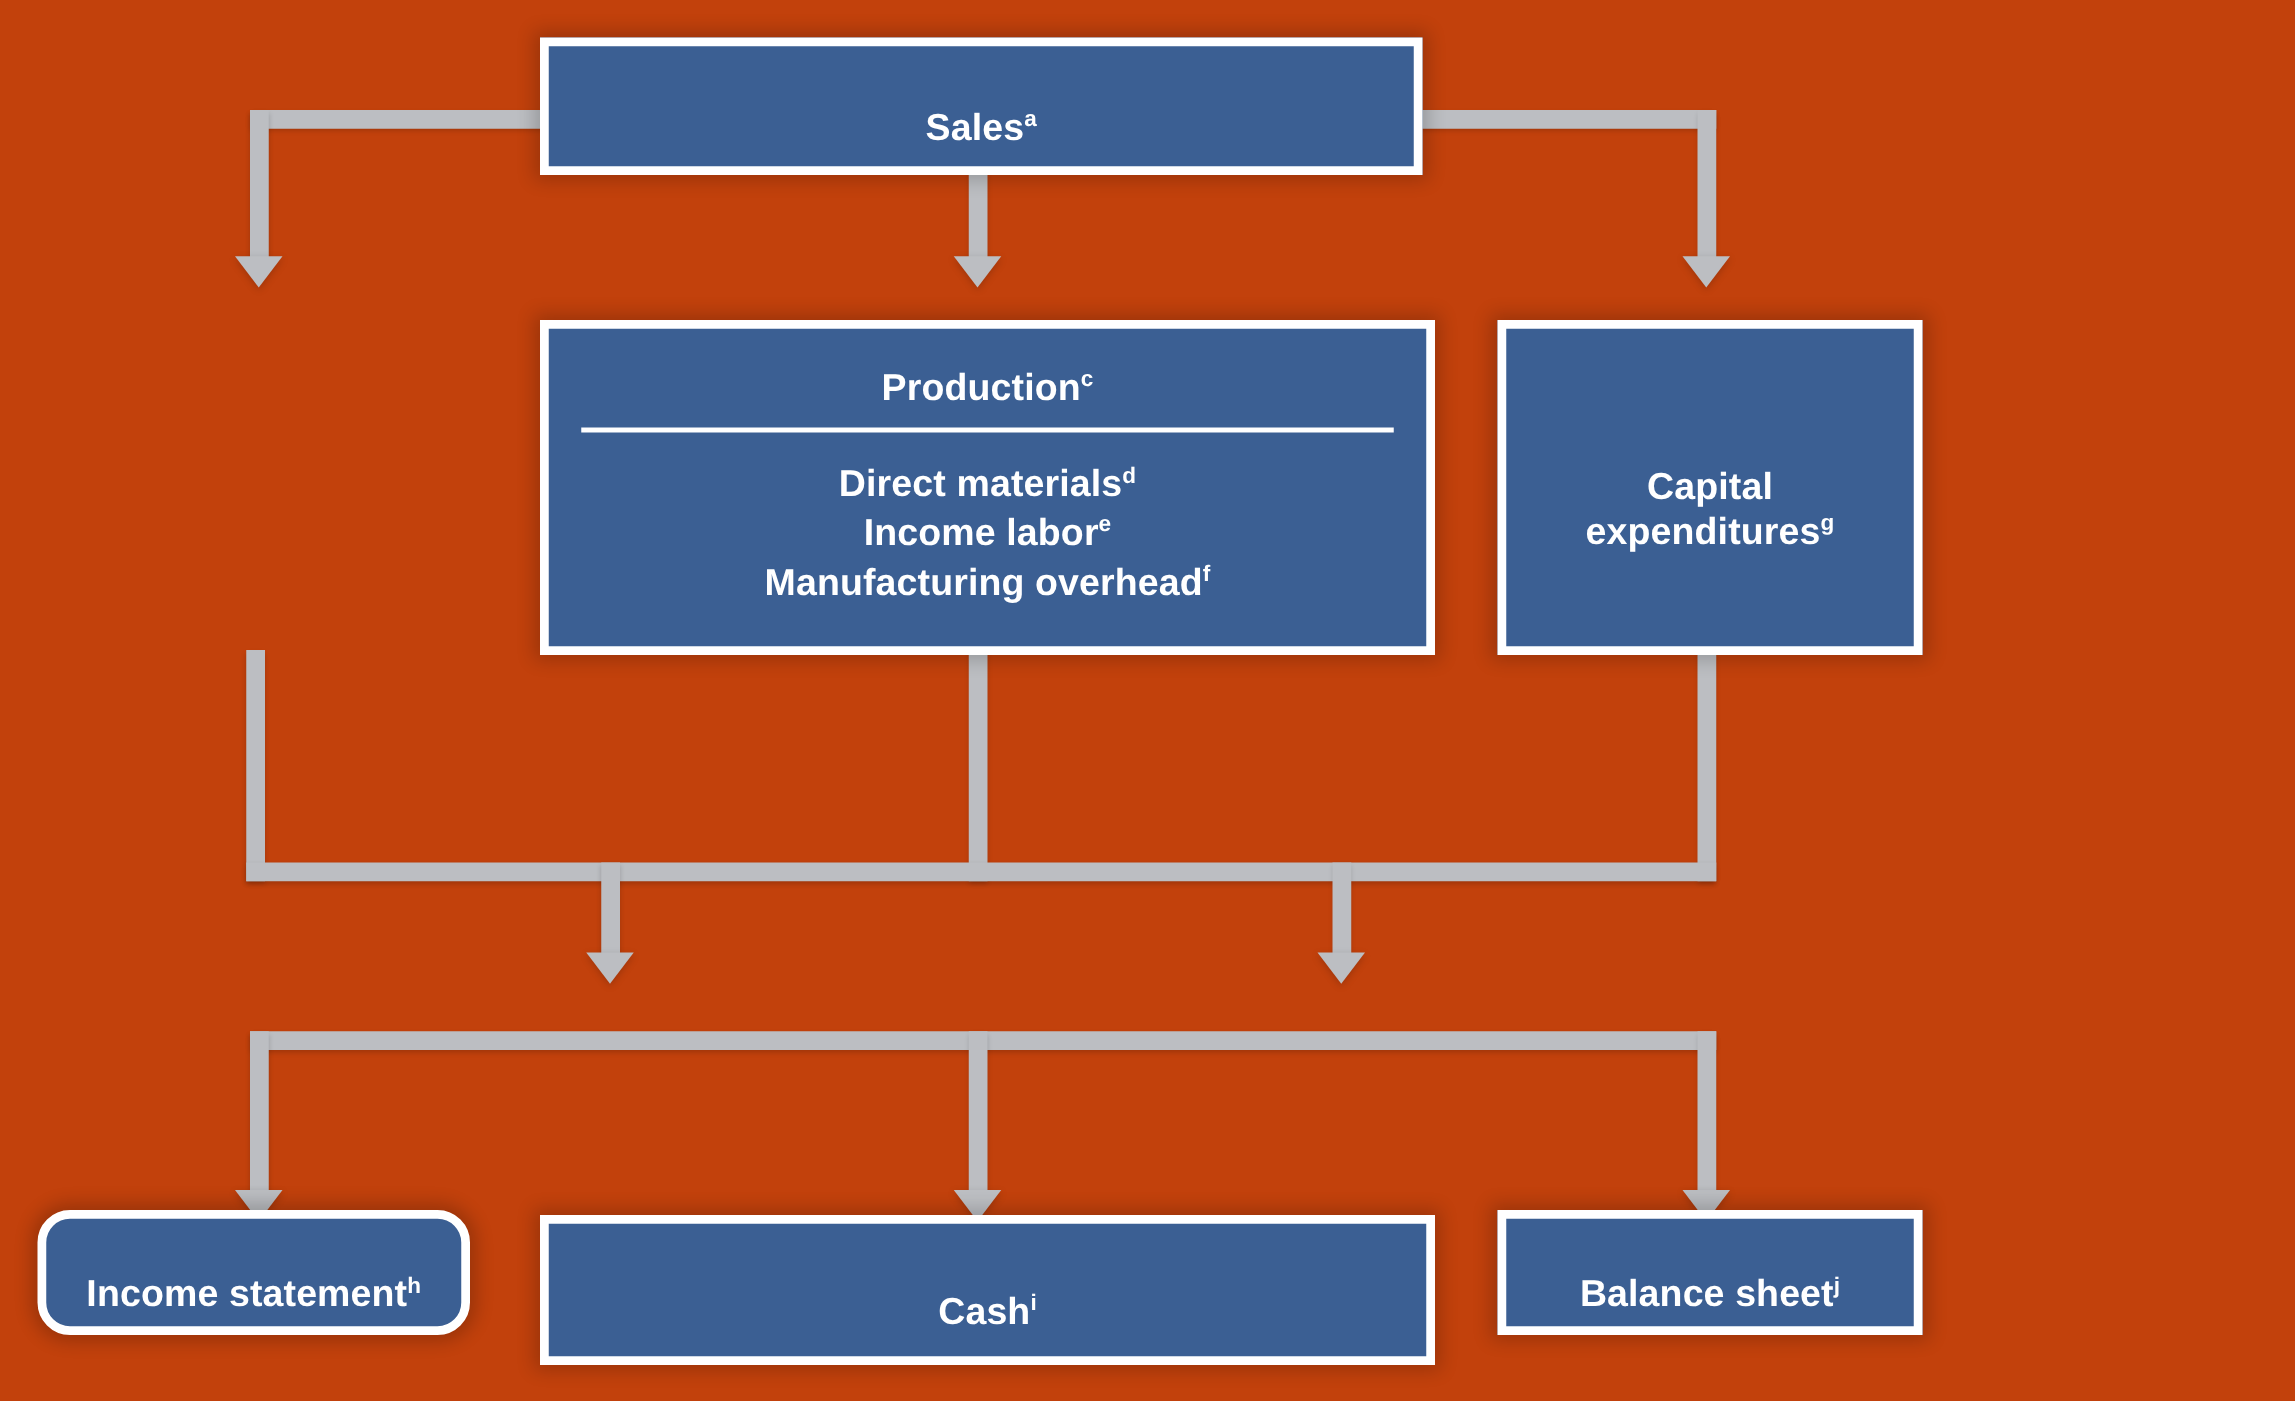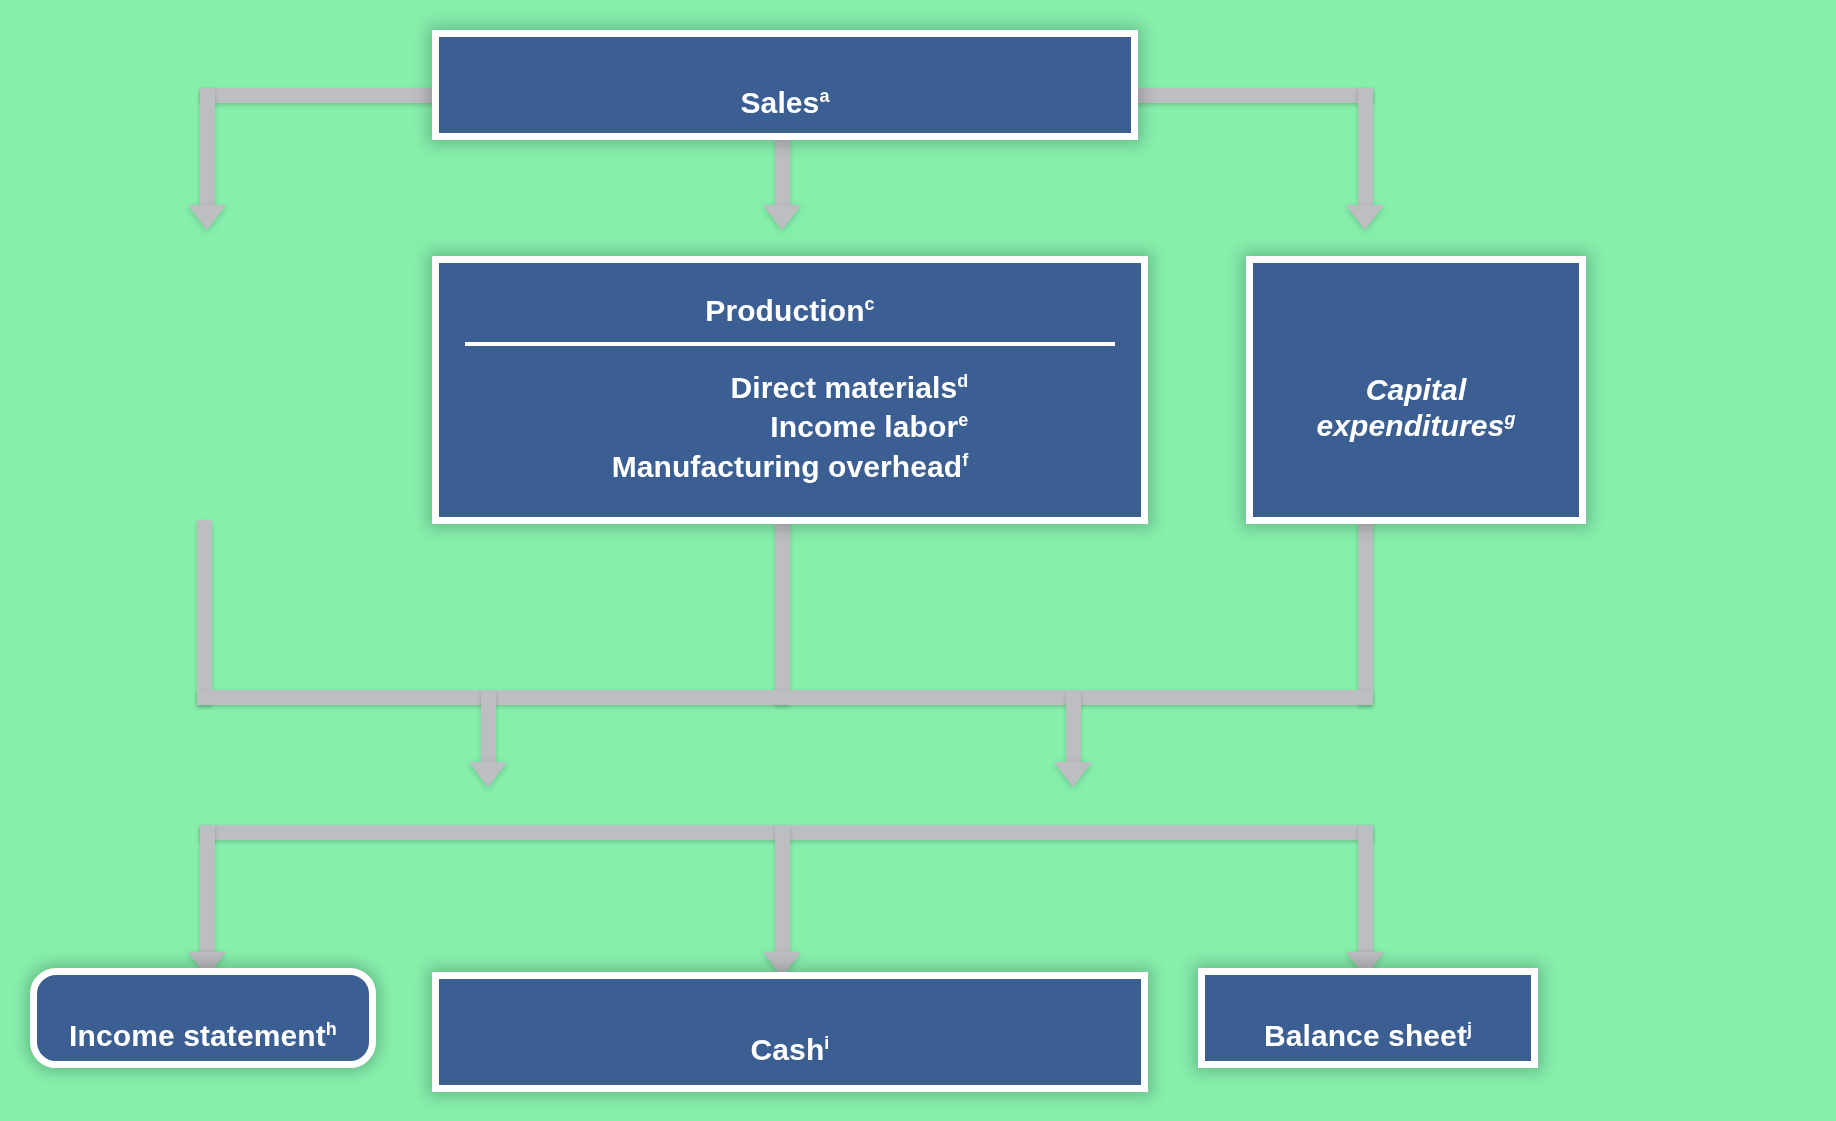--- a/index.html
+++ b/index.html
@@ -8,21 +8,21 @@
     padding: 0;
     background: #ffffff;
   }
   body {
     font-family: "Liberation Sans", sans-serif;
   }
   #canvas {
     position: relative;
     width: 1836px;
     height: 1121px;
-    background: #86efac;
+    background: #c2410c;
     overflow: hidden;
   }
 
   
   .node {
     position: absolute;
     background: #3b5f93;
     border: 7px solid #ffffff;
     box-sizing: border-box;
     box-shadow: 0 0 14px 5px rgba(0,0,0,0.20);
@@ -61,21 +61,21 @@
   .prod-rule {
     width: 650px;
     height: 4px;
     background: #ffffff;
     margin: 0 0 22px 0;
   }
   .prod-items {
     font-size: 30px;
     font-weight: bold;
     line-height: 1.32;
-    text-align: right;
+    text-align: center;
   }
 
   
   .conn {
     position: absolute;
     background: #bcbec2;
     box-shadow: 0 2px 4px rgba(0,0,0,0.18);
   }
   .arrow {
     position: absolute;
@@ -142,21 +142,21 @@
         <div>
           <span>Income labor</span><sup>e</sup>
         </div>
         <div>
           <span>Manufacturing overhead</span><sup>f</sup>
         </div>
       </div>
     </div>
   </div>
 
-  <div class="node" style="left:1246px; top:256px; width:340px; height:268px;font-style:italic;">
+  <div class="node" style="left:1198px; top:256px; width:340px; height:268px;">
     <div class="label">
       <span>Capital
 expenditures</span><sup>g</sup>
     </div>
   </div>
 
   <div class="node" style="left:30px; top:968px; width:346px; height:100px;border-radius:26px;">
     <div class="label">
       <span>Income statement</span><sup>h</sup>
     </div>

